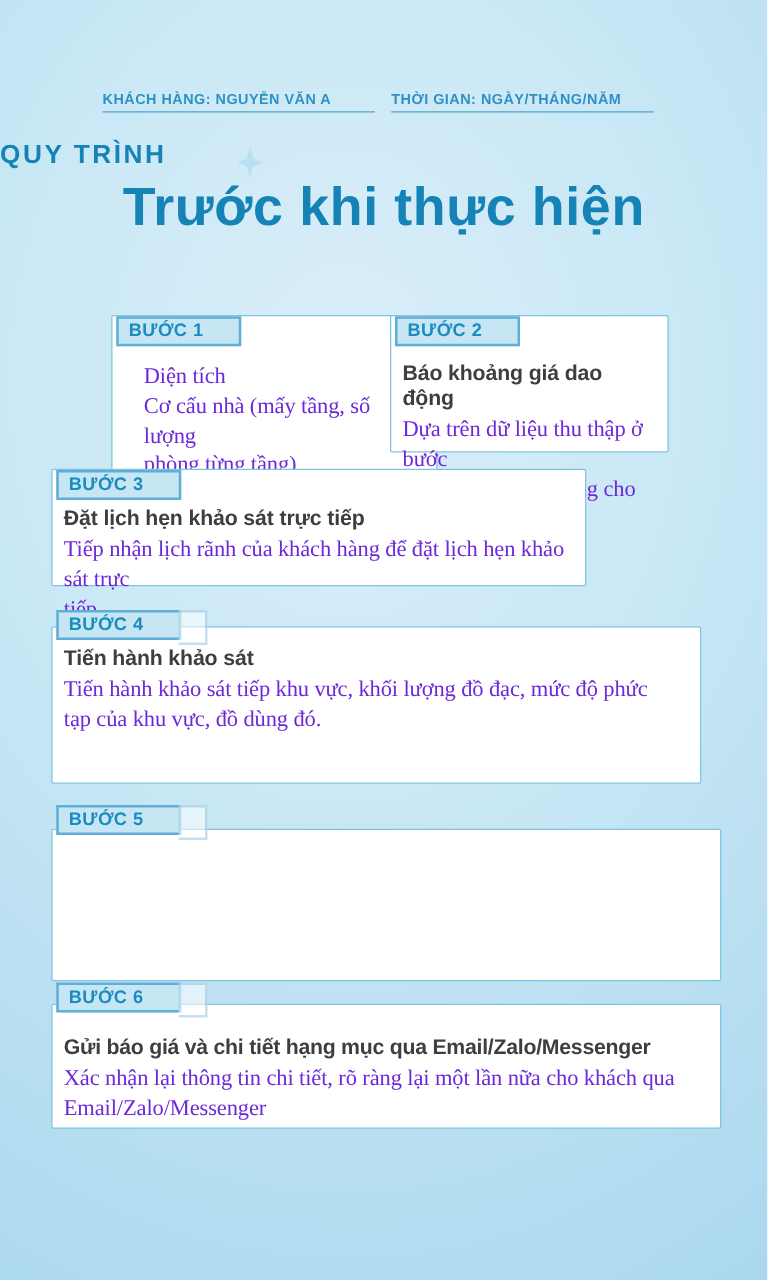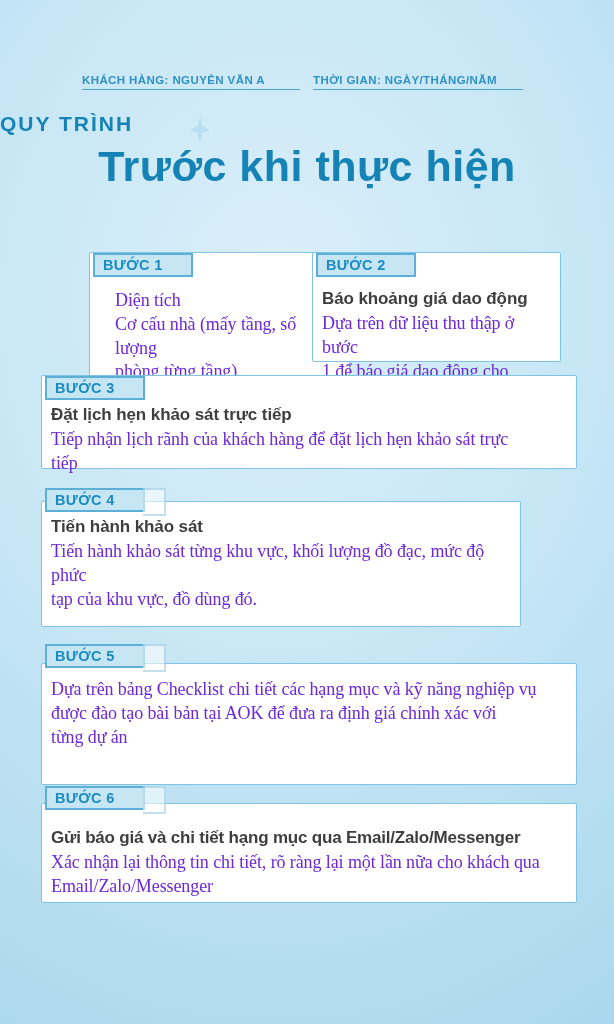--- a/index.html
+++ b/index.html
@@ -17,23 +17,23 @@
   
   .kicker{position:absolute;top:112px;left:0;width:614px;text-align:left;
     font-size:21px;font-weight:bold;letter-spacing:2px;color:#1583b5;}
   .main-title{position:absolute;top:142px;left:0;width:614px;text-align:center;
     font-size:43px;font-weight:bold;letter-spacing:.5px;color:#1583b5;}
   .sparkle{position:absolute;left:190px;top:117px;width:20px;height:26px;background:#b9e1f3;
     clip-path:polygon(50% 0,63% 37%,100% 50%,63% 63%,50% 100%,37% 63%,0 50%,37% 37%);}
   
   .card{position:absolute;background:#ffffff;border:1.6px solid #7fc4e2;border-radius:2px;box-sizing:border-box;}
   .s1{left:41px;top:252px;width:261px;height:134px;padding:36px 8px 0 25px;margin-left:48px;}
-  .s2{left:312px;top:252px;width:249px;height:110px;padding:36px 8px 14px 9px;}
-  .s3{left:41px;top:375px;width:536px;height:94px;padding:29px 10px 0 9px;}
-  .s4{left:41px;top:501px;width:480px;height:126px;padding:15px 10px 0 9px;}
+  .s2{left:312px;top:252px;width:223px;height:110px;padding:36px 8px 14px 9px;}
+  .s3{left:41px;top:375px;width:428px;height:94px;padding:29px 10px 0 9px;}
+  .s4{left:41px;top:501px;width:520px;height:126px;padding:15px 10px 0 9px;}
   .s5{left:41px;top:663px;width:536px;height:122px;padding:14px 10px 0 9px;}
   .s6{left:41px;top:803px;width:536px;height:100px;padding:24px 10px 0 9px;}
   .tab{position:absolute;left:3px;box-sizing:border-box;height:24px;width:100px;
     background:#c7e6f4;border:2px solid #5dafd7;color:#1a8cc0;
     font-weight:bold;font-size:14.5px;letter-spacing:.4px;line-height:20px;padding-left:8px;z-index:2;}
   .tab-inside{top:0px;}
   .s4 .tab{top:-14px;}
   .s5 .tab{top:-20px;}
   .s6 .tab{top:-18px;}
   .tab-ghost::after{content:"";position:absolute;left:100%;top:-2px;width:21px;height:24px;
@@ -78,29 +78,26 @@
   <div class="card s3">
     <div class="tab tab-inside">BƯỚC 3</div>
     <p class="title">Đặt lịch hẹn khảo sát trực tiếp</p>
     <p class="body">Tiếp nhận lịch rãnh của khách hàng để đặt lịch hẹn khảo sát trực
 tiếp</p>
   </div>
 
   <div class="card s4">
     <div class="tab tab-ghost">BƯỚC 4</div>
     <p class="title">Tiến hành khảo sát</p>
-    <p class="body">Tiến hành khảo sát từng khu vực, khối lượng đồ đạc, mức độ phức
+    <p class="body">Tiến hành khảo sát tiếp khu vực, khối lượng đồ đạc, mức độ phức
 tạp của khu vực, đồ dùng đó.</p>
   </div>
 
   <div class="card s5">
     <div class="tab tab-ghost">BƯỚC 5</div>
-    <p class="body">Dựa trên bảng Checklist chi tiết các hạng mục và kỹ năng nghiệp vụ
-được đào tạo bài bản tại AOK để đưa ra định giá chính xác với
-từng dự án</p>
   </div>
 
   <div class="card s6">
     <div class="tab tab-ghost">BƯỚC 6</div>
     <p class="title">Gửi báo giá và chi tiết hạng mục qua Email/Zalo/Messenger</p>
     <p class="body">Xác nhận lại thông tin chi tiết, rõ ràng lại một lần nữa cho khách qua
 Email/Zalo/Messenger</p>
   </div>
 
 </div>

